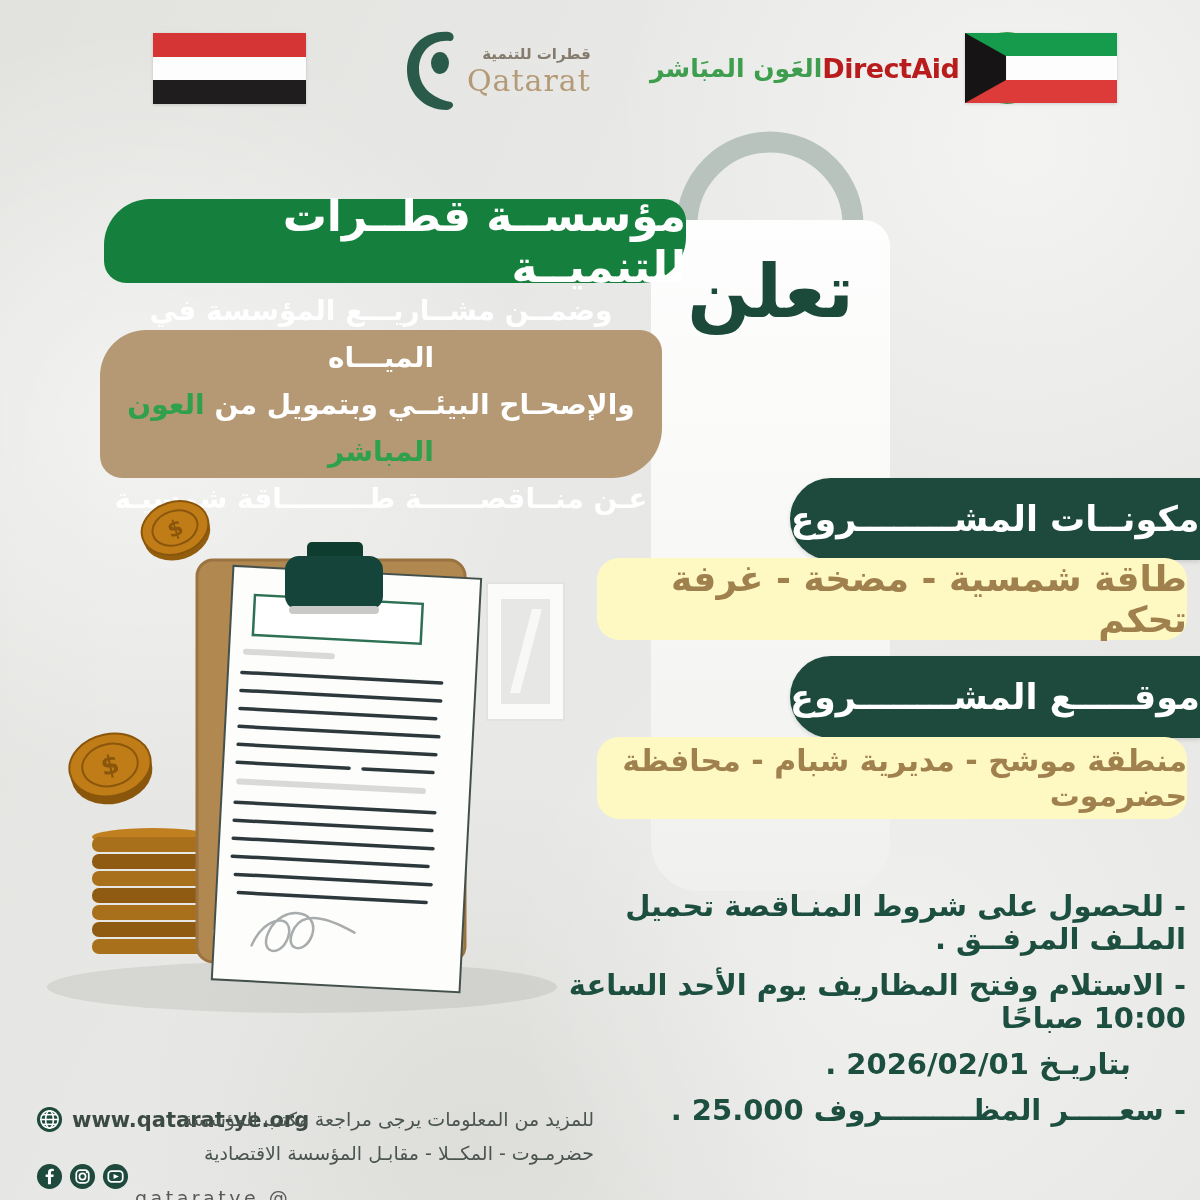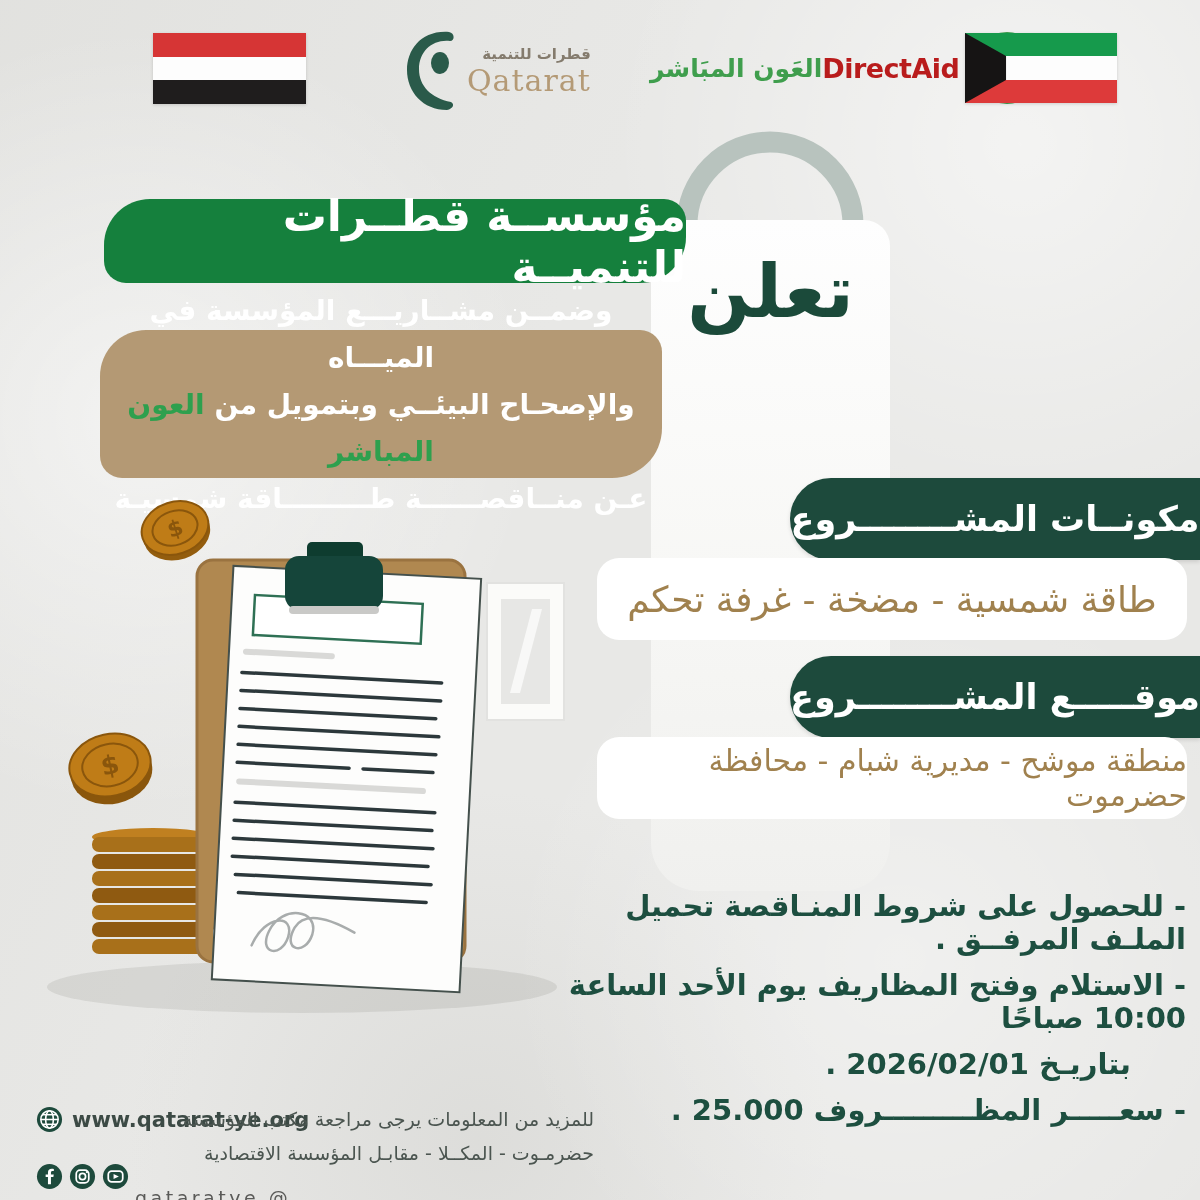--- a/index.html
+++ b/index.html
@@ -41,22 +41,22 @@
     border-radius:26px 26px 48px 48px;
     background:linear-gradient(180deg,#fefefe 0%,#f7f7f5 55%,#f0f0ee 100%); }
   .announce { left:651px; top:248px; width:239px; text-align:center;
     font-size:74px; font-weight:bold; color:#1b4a3a; }
 
   .section-banner { right:0; width:410px; height:82px; background:#1d4a3c;
     border-radius:44px 0 0 44px; display:flex; align-items:center; justify-content:center;
     color:#ffffff; font-size:35px; font-weight:bold; direction:rtl;
     box-shadow:0 2px 4px rgba(0,0,0,.12); }
   .banner-1 { top:478px; } .banner-2 { top:656px; }
-  .value-box { left:597px; width:590px; height:82px; background:#ffffff; border-radius:22px;
-    display:flex; align-items:center; justify-content:center; color:#a0814e; font-weight:normal; direction:rtl; }
+  .value-box { left:597px; width:590px; height:82px; background:#fef9c3; border-radius:22px;
+    display:flex; align-items:center; justify-content:center; color:#a0814e; font-weight:bold; direction:rtl; }
   .value-1 { top:558px; font-size:36px; } .value-2 { top:737px; font-size:30px; }
 
   
   .org-banner { left:104px; top:199px; width:582px; height:84px; background:#15803d;
     border-radius:46px 22px 46px 22px; display:flex; align-items:center; justify-content:center;
     color:#ffffff; font-size:44px; font-weight:bold; direction:rtl; }
   .intro-box { left:100px; top:330px; width:562px; height:148px; background:#b49974;
     border-radius:46px 22px 50px 22px; display:flex; flex-direction:column; justify-content:center;
     color:#ffffff; font-size:28px; font-weight:bold; direction:rtl; text-align:center; line-height:47px; }
   .intro-box .hl { color:#2ea04e; }

